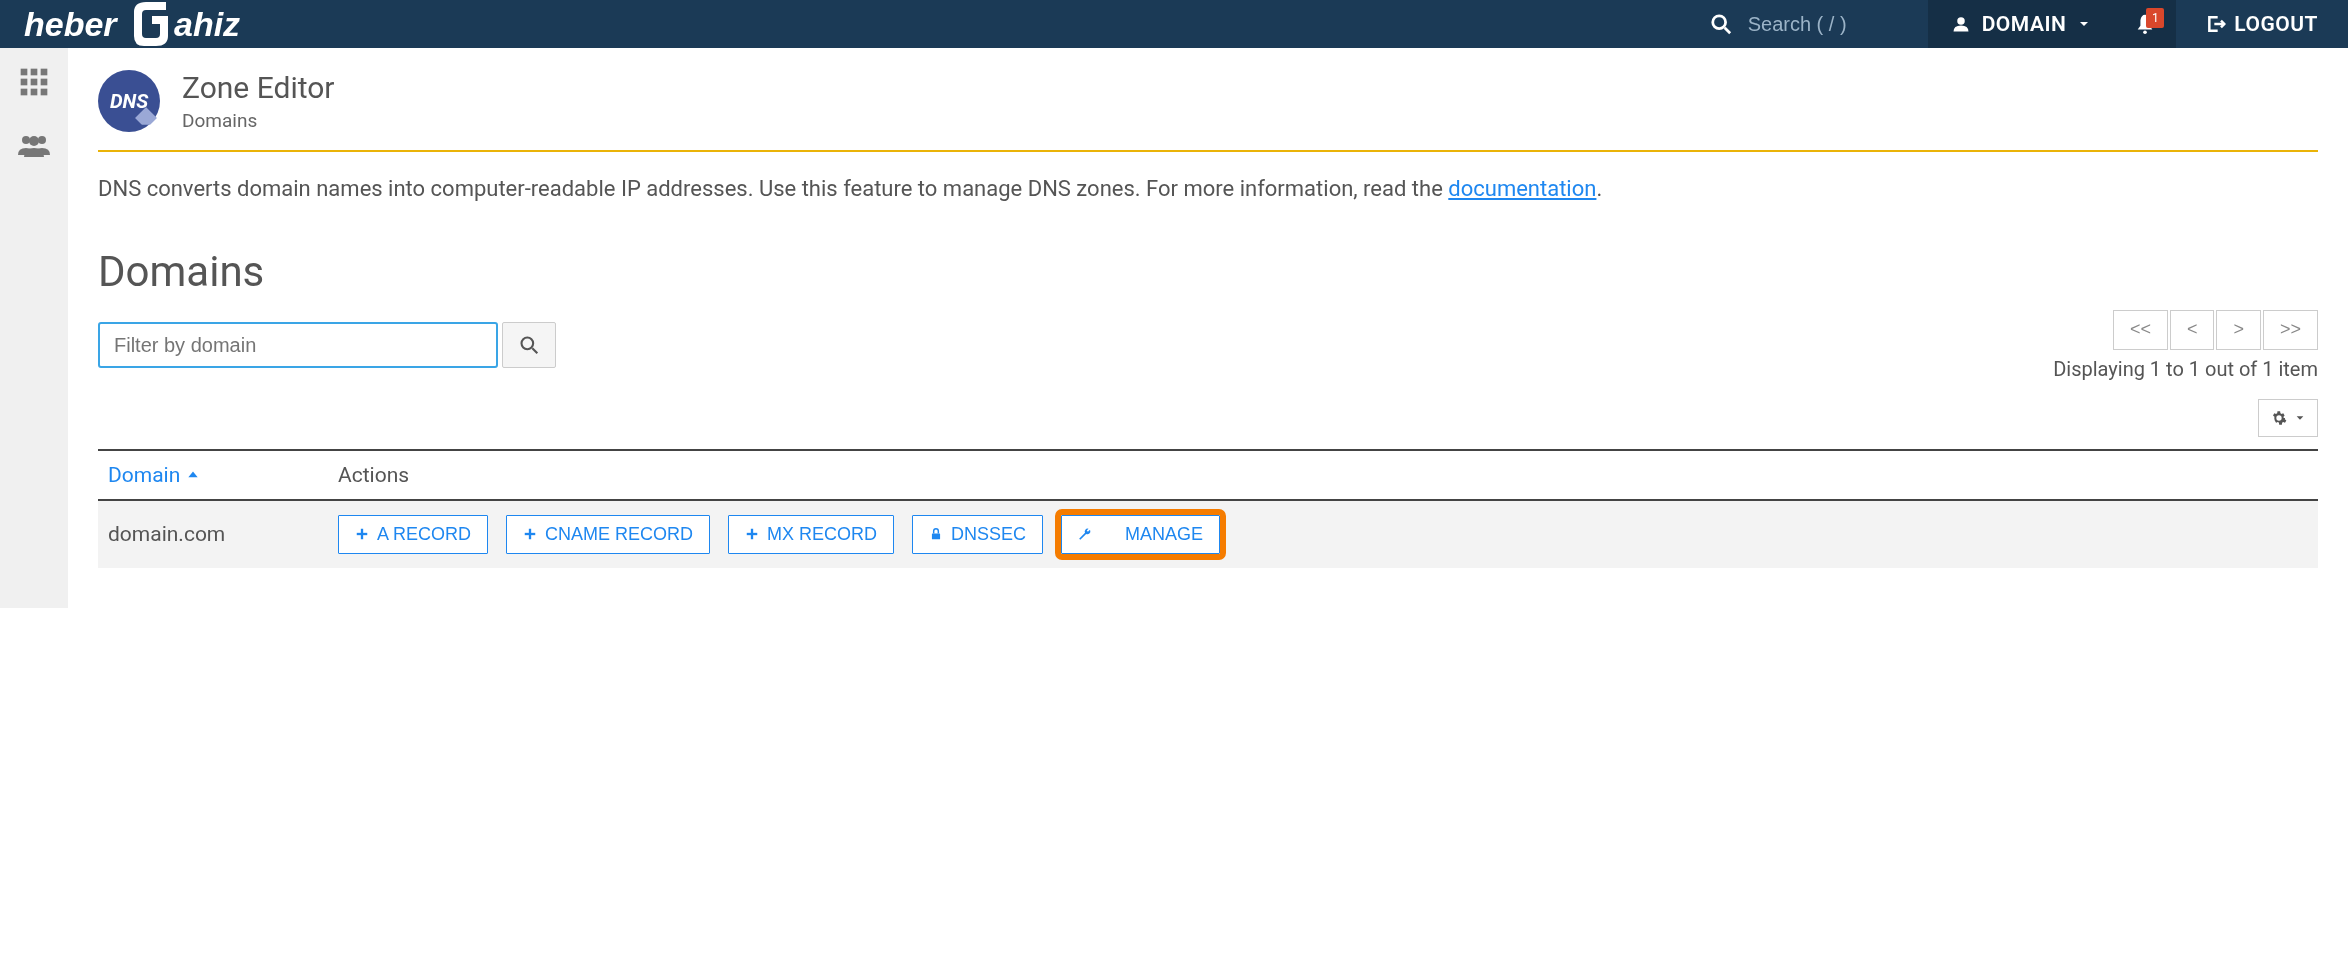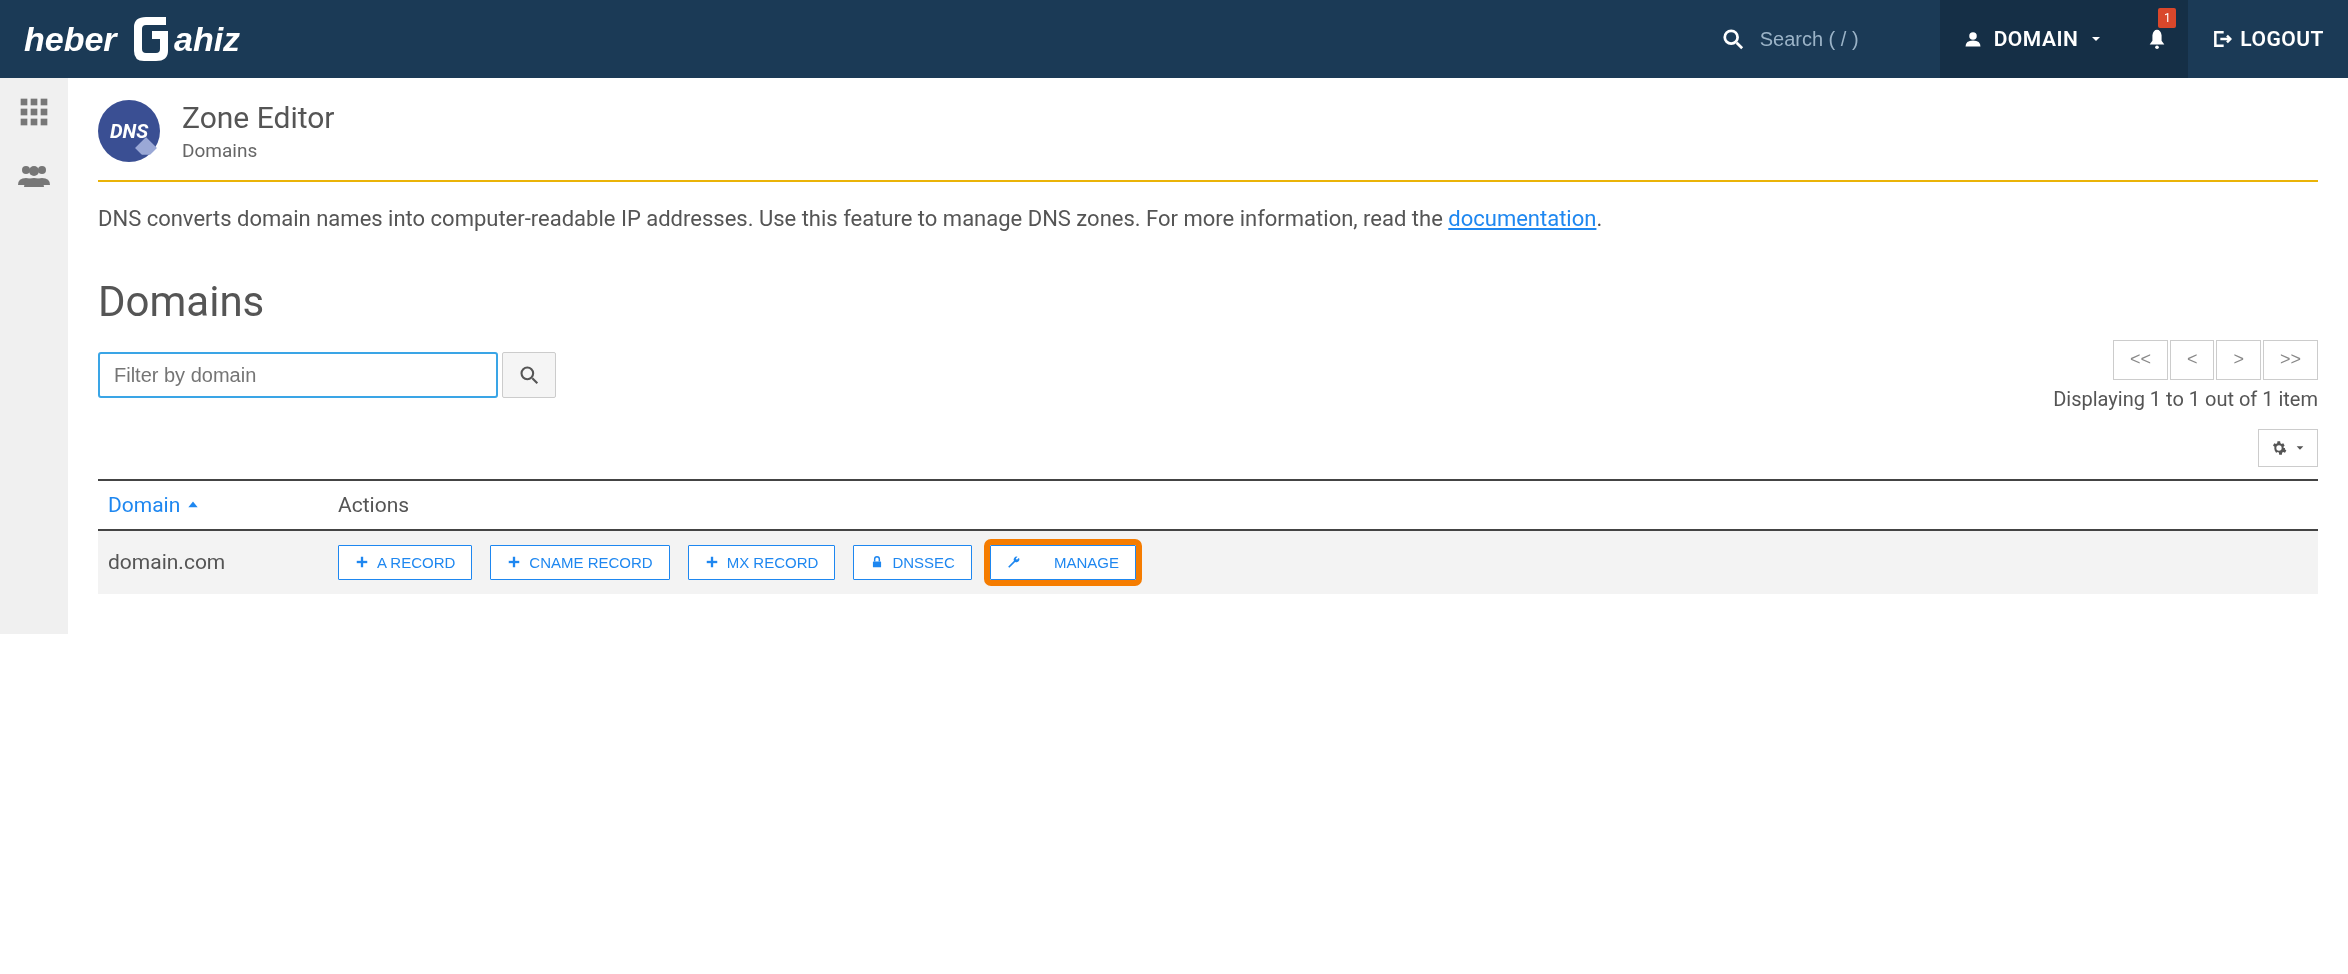--- a/index.html
+++ b/index.html
@@ -7,21 +7,21 @@
     font-family: -apple-system, BlinkMacSystemFont, "Segoe UI", Roboto, "Helvetica Neue", Arial, sans-serif;
     color: #555;
     background: #fff;
     font-size: 21px;
   }
 
   
   .header {
     display: flex;
     align-items: center;
-    height: 78px;
+    height: 48px;
     background: #1b3a56;
     color: #fff;
   }
   .logo {
     padding: 0 24px;
     display: flex;
     align-items: center;
     height: 100%;
   }
   .logo svg { height: 44px; width: auto; }
@@ -73,21 +73,21 @@
     height: 20px;
     display: flex;
     align-items: center;
     justify-content: center;
     border-radius: 2px;
   }
   .logout {
     height: 100%;
     display: flex;
     align-items: center;
-    padding: 0 24px;
+    padding: 0 30px;
     gap: 8px;
     font-weight: 600;
     letter-spacing: 0.5px;
     cursor: pointer;
   }
 
   
   .layout { display: flex; }
   .sidebar {
     width: 68px;
@@ -254,21 +254,21 @@
   }
   .actions {
     display: flex;
     gap: 18px;
   }
   .btn {
     border: 1px solid #1e87f0;
     color: #1e87f0;
     background: #fff;
     padding: 8px 16px;
-    font-size: 15px;
+    font-size: 18px;
     display: flex;
     align-items: center;
     gap: 8px;
     cursor: pointer;
     border-radius: 1px;
   }
   .btn.highlight {
     outline: 6px solid #f57c00;
     gap: 33px;
   }

